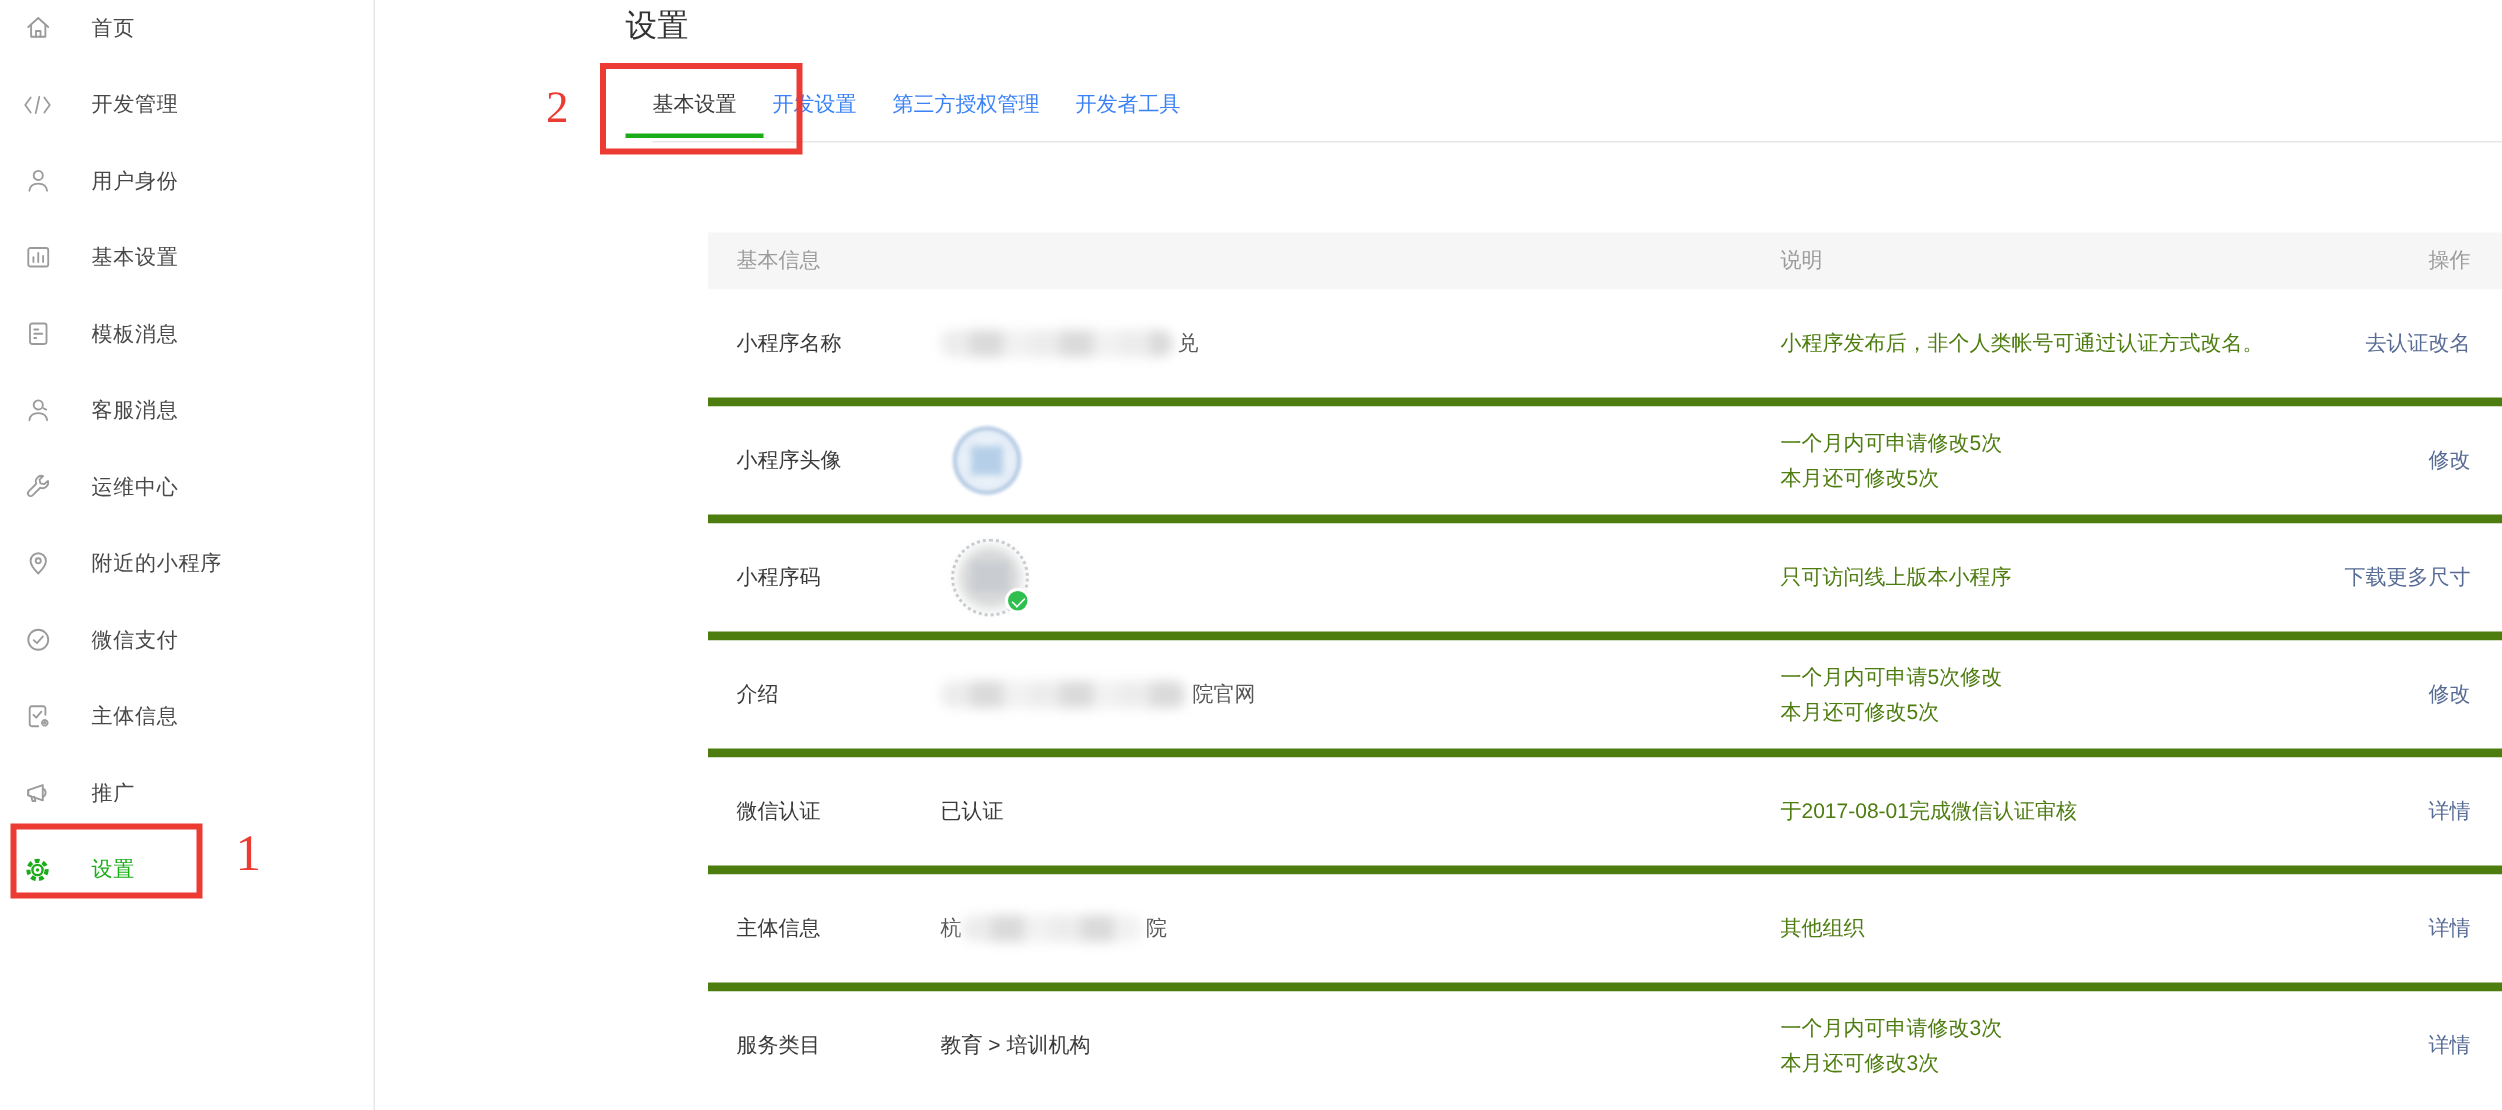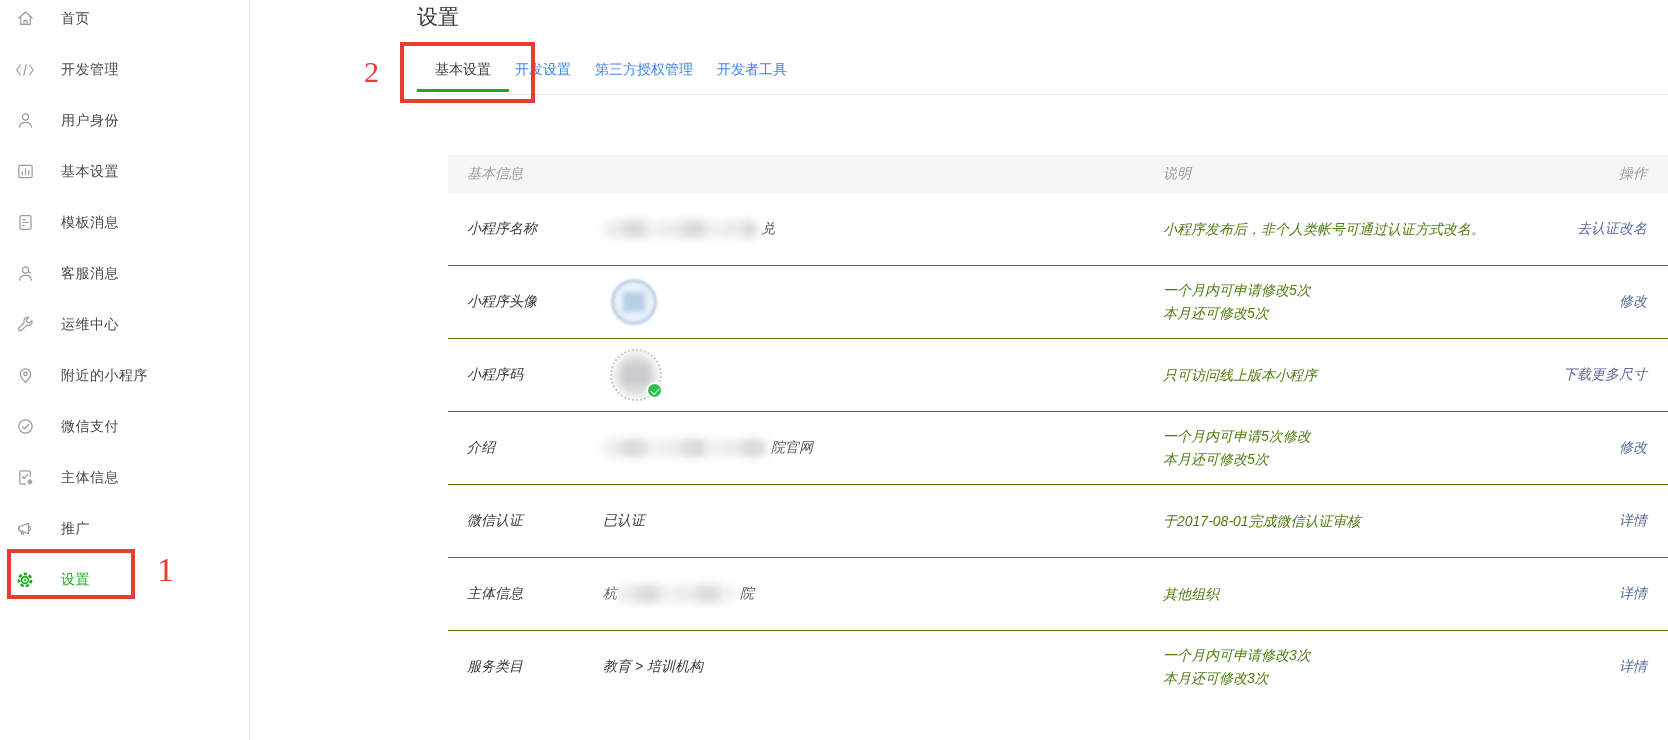--- a/index.html
+++ b/index.html
@@ -31,27 +31,27 @@
   .page-title{position:absolute;left:417px;top:3px;margin:0;
     font-size:21px;font-weight:400;color:#333;}
   .tabs{position:absolute;left:435px;top:62px;display:flex;gap:24px;z-index:3;}
   .tab{font-size:14px;line-height:14px;color:#3b82f6;position:relative;
     height:30px;cursor:pointer;white-space:nowrap;}
   .tab.active{color:#3c3c3c;}
   .tab.active::after{content:"";position:absolute;left:-18px;right:-18px;bottom:0;
     height:3px;background:#1aad19;}
   .tabs-rule{position:absolute;left:435px;right:0;top:94px;height:1px;background:#e7e7e7;}
   
-  .table{position:absolute;left:448px;top:155px;right:0;font-style:italic;}
+  .table{position:absolute;left:472px;top:155px;right:0;}
   .thead{height:38px;background:#f6f6f6;position:relative;
     font-size:14px;color:#9b9b9b;}
   .th-info{position:absolute;left:19px;top:50%;transform:translateY(-50%);}
   .th-desc{position:absolute;left:715px;top:50%;transform:translateY(-50%);}
   .th-action{position:absolute;right:21px;top:50%;transform:translateY(-50%);}
-  .row{position:relative;height:72px;border-bottom:1px solid #4d7c0f;background:#fff;}
+  .row{position:relative;height:72px;border-bottom:6px solid #4d7c0f;background:#fff;}
   .row.last{border-bottom:none;}
   .cell-label{position:absolute;left:19px;top:50%;transform:translateY(-50%);
     font-size:14px;color:#3a3a3a;}
   .cell-value{position:absolute;left:155px;top:50%;transform:translateY(-50%);
     font-size:14px;color:#3a3a3a;display:flex;align-items:center;}
   .cell-desc{position:absolute;left:715px;top:50%;transform:translateY(-50%);
     font-size:14px;color:#4d7c0f;line-height:23px;}
   .cell-action{position:absolute;right:21px;top:50%;transform:translateY(-50%);
     font-size:14px;color:#576b95;cursor:pointer;white-space:nowrap;}
   

